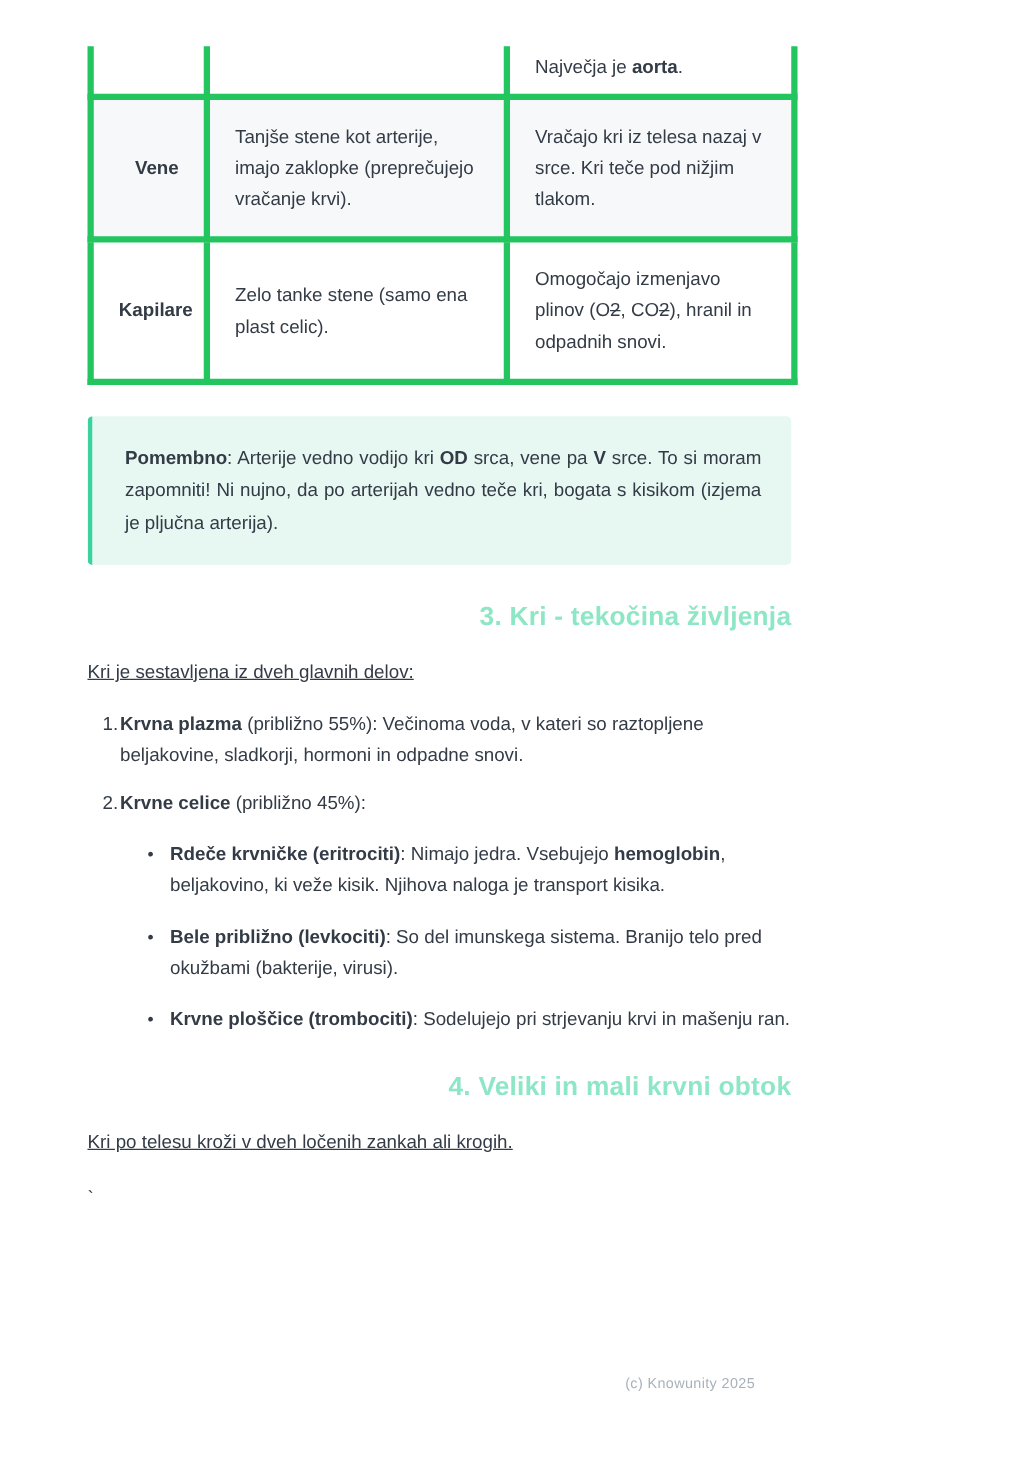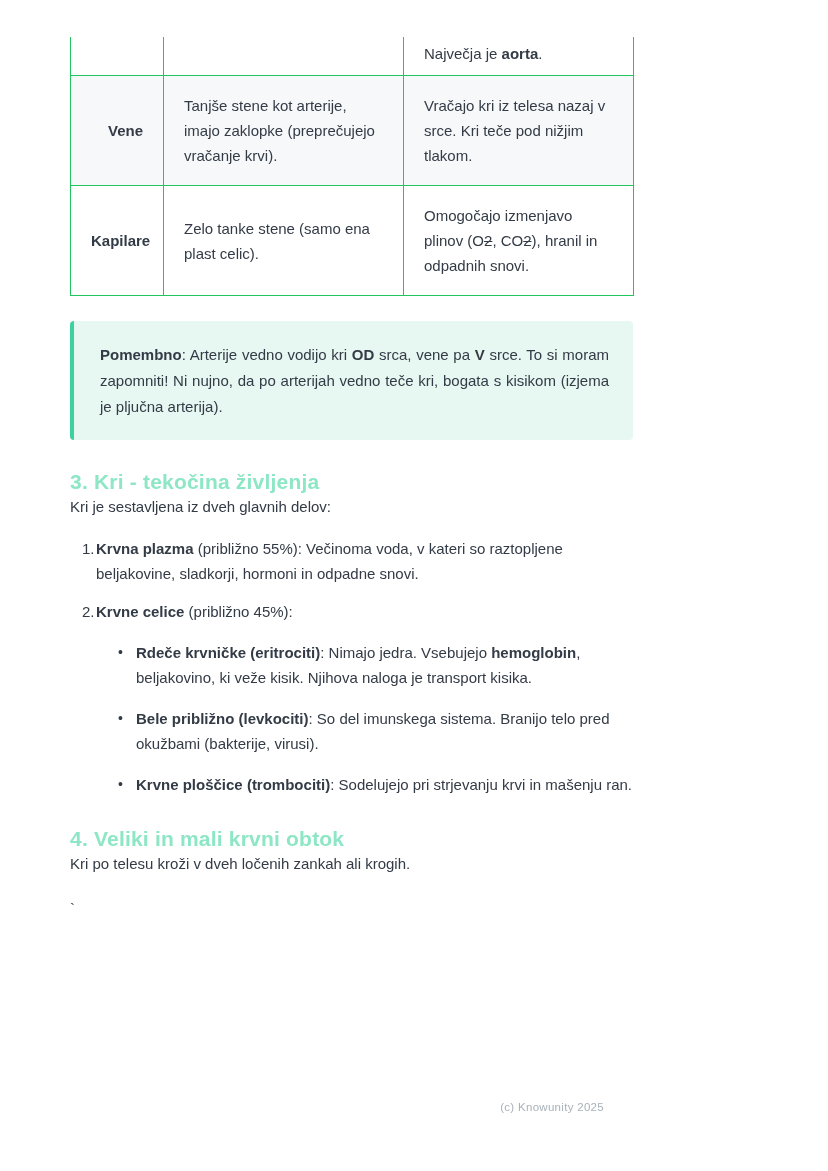--- a/index.html
+++ b/index.html
@@ -32,21 +32,21 @@
     border-collapse: collapse;
     margin-top: 37px;
     width: 563px;
     table-layout: fixed;
     font-size: 15px;
   }
   .col-label { width: 93px; }
   .col-desc  { width: 240px; }
   .col-func  { width: 230px; }
   table.data-table td {
-    border: 1px solid #22c55e;
+    border: 5px solid #22c55e;
     vertical-align: middle;
     padding: 17px 20px;
     line-height: 25px;
   }
   tr.partial-row td {
     border-top: none;
     padding-top: 4px;
     padding-bottom: 9px;
   }
   tr.striped { background: #f7f8fa; }
@@ -62,24 +62,27 @@
     line-height: 26px;
     text-align: justify;
   }
   
   h2.sec-heading {
     color: #8de6c6;
     font-size: 21px;
     font-weight: bold;
     margin: 30px 0 0 0;
     letter-spacing: 0.2px;
+    text-align: right;
   }
   .para {
     font-size: 15px;
     line-height: 25px;
+    margin-top: 19px;
+    text-decoration: underline;
   }
   .num-list { margin-top: 17px; }
   .num-item { display: flex; margin-top: 13px; font-size: 15px; }
   .num-item .num {
     flex: 0 0 26px;
     box-sizing: border-box;
     padding-left: 12px;
     line-height: 25px;
   }
   .num-item .itm-text { flex: 1; line-height: 25px; }

